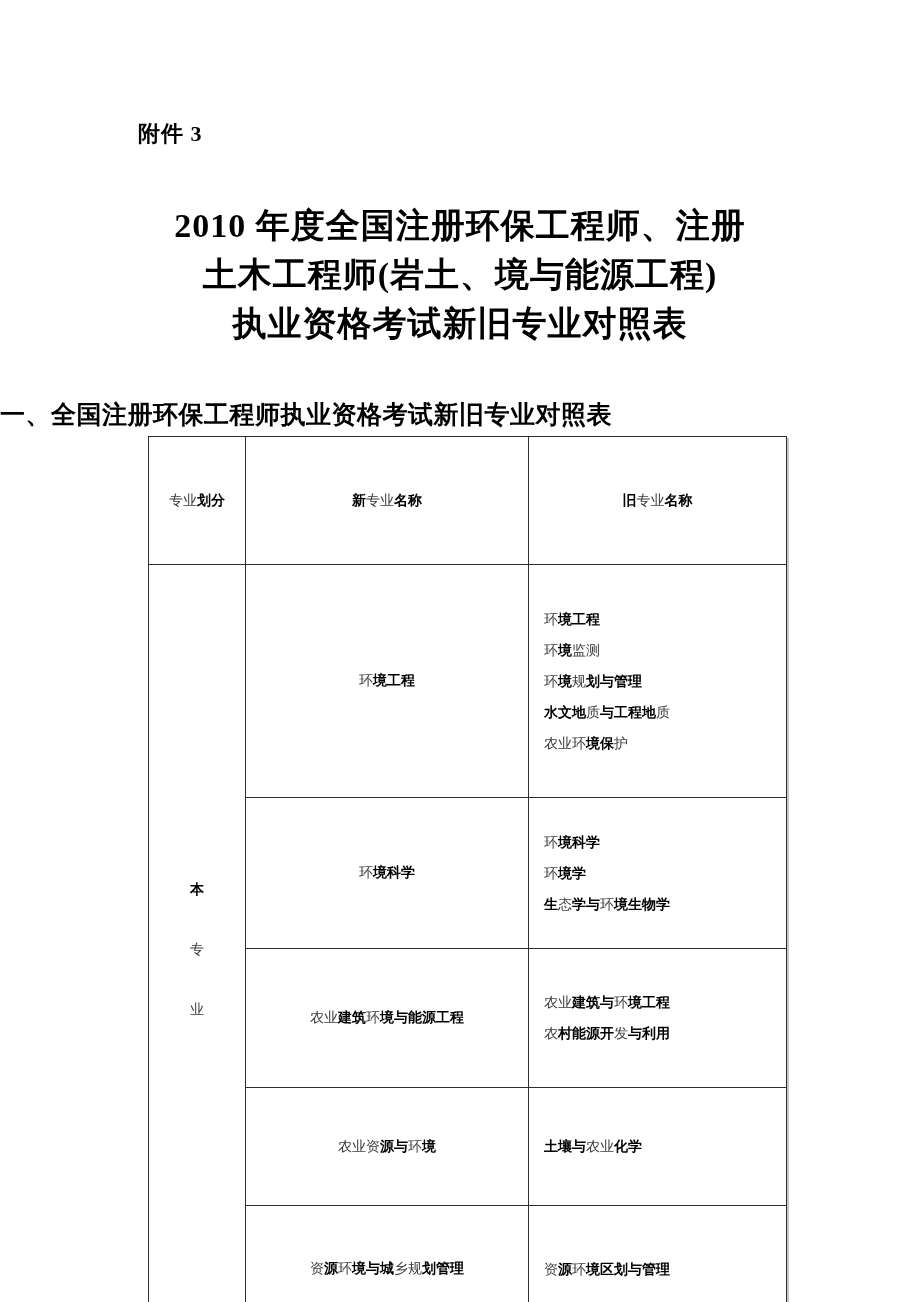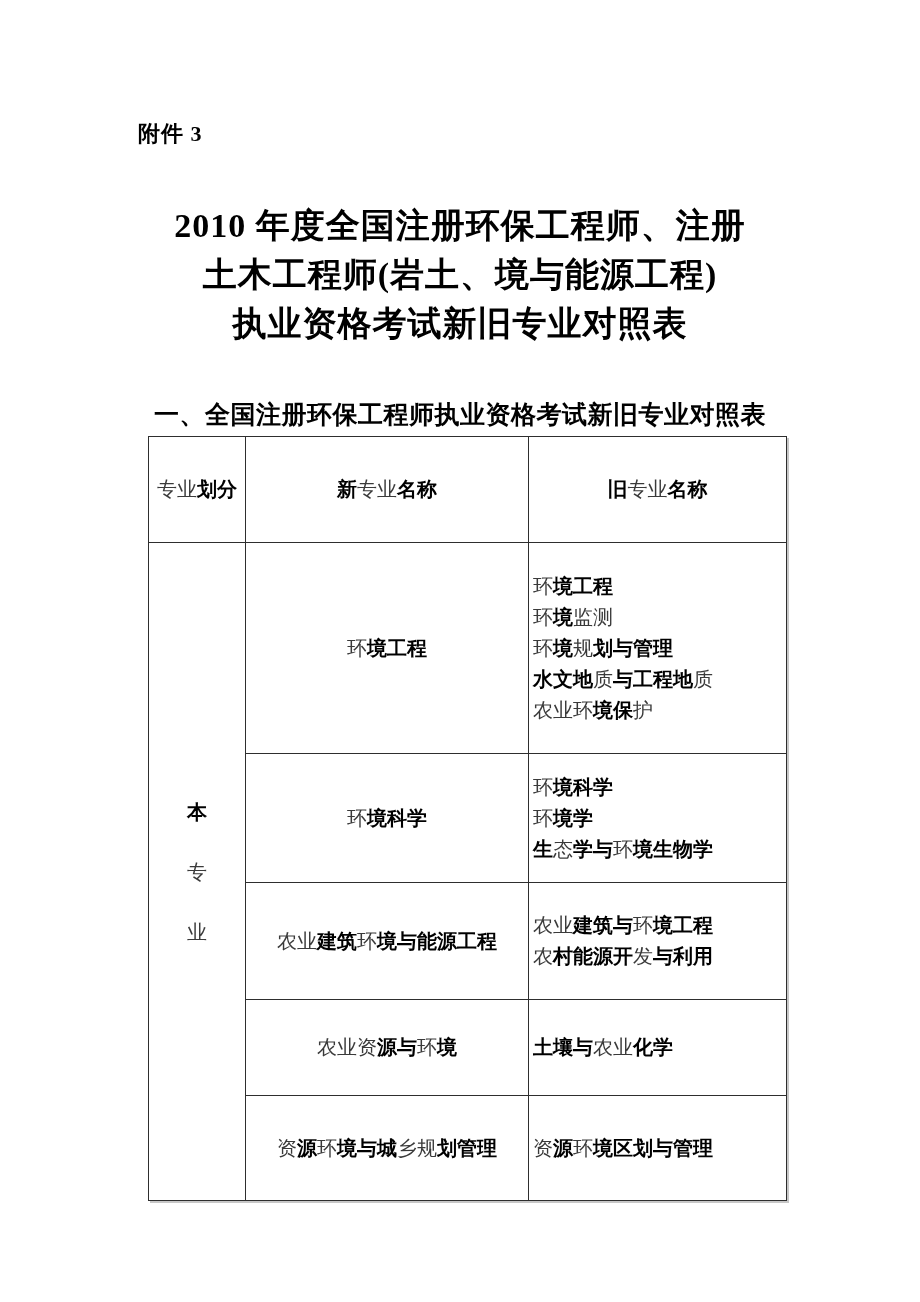--- a/index.html
+++ b/index.html
@@ -31,43 +31,43 @@
     font-weight: 700;
     font-size: 34px;
     line-height: 49px;
     letter-spacing: 1px;
   }
   .heading {
     position: absolute;
     left: 0;
     width: 920px;
     top: 398px;
-    text-align: center;
+    text-align: left;
     font-family: "DejaVu Sans", "Liberation Sans", sans-serif;
     font-weight: 800;
     font-size: 25px;
     letter-spacing: 0.5px;
   }
   table.cmp {
     position: absolute;
     left: 148px;
     top: 436px;
     width: 638px;
     border-collapse: collapse;
     table-layout: fixed;
     box-shadow: 2px 2px 0 rgba(130,130,130,0.45);
   }
   table.cmp col.c1 { width: 97px; }
   table.cmp col.c2 { width: 283px; }
   table.cmp col.c3 { width: 258px; }
   table.cmp td {
     border: 1.5px solid #2e2e2e;
     vertical-align: middle;
-    padding: 4px;
-    font-size: 20px;
+    padding: 15px;
+    font-size: 14px;
     font-weight: 700;
     color: #000000;
   }
   tr.rh td { height: 97px; }
   tr.r1 td { height: 202px; }
   tr.r2 td { height: 120px; }
   tr.r3 td { height: 108px; }
   tr.r4 td { height: 87px; }
   tr.r5 td { height: 96px; }
   td.head { text-align: center; }

